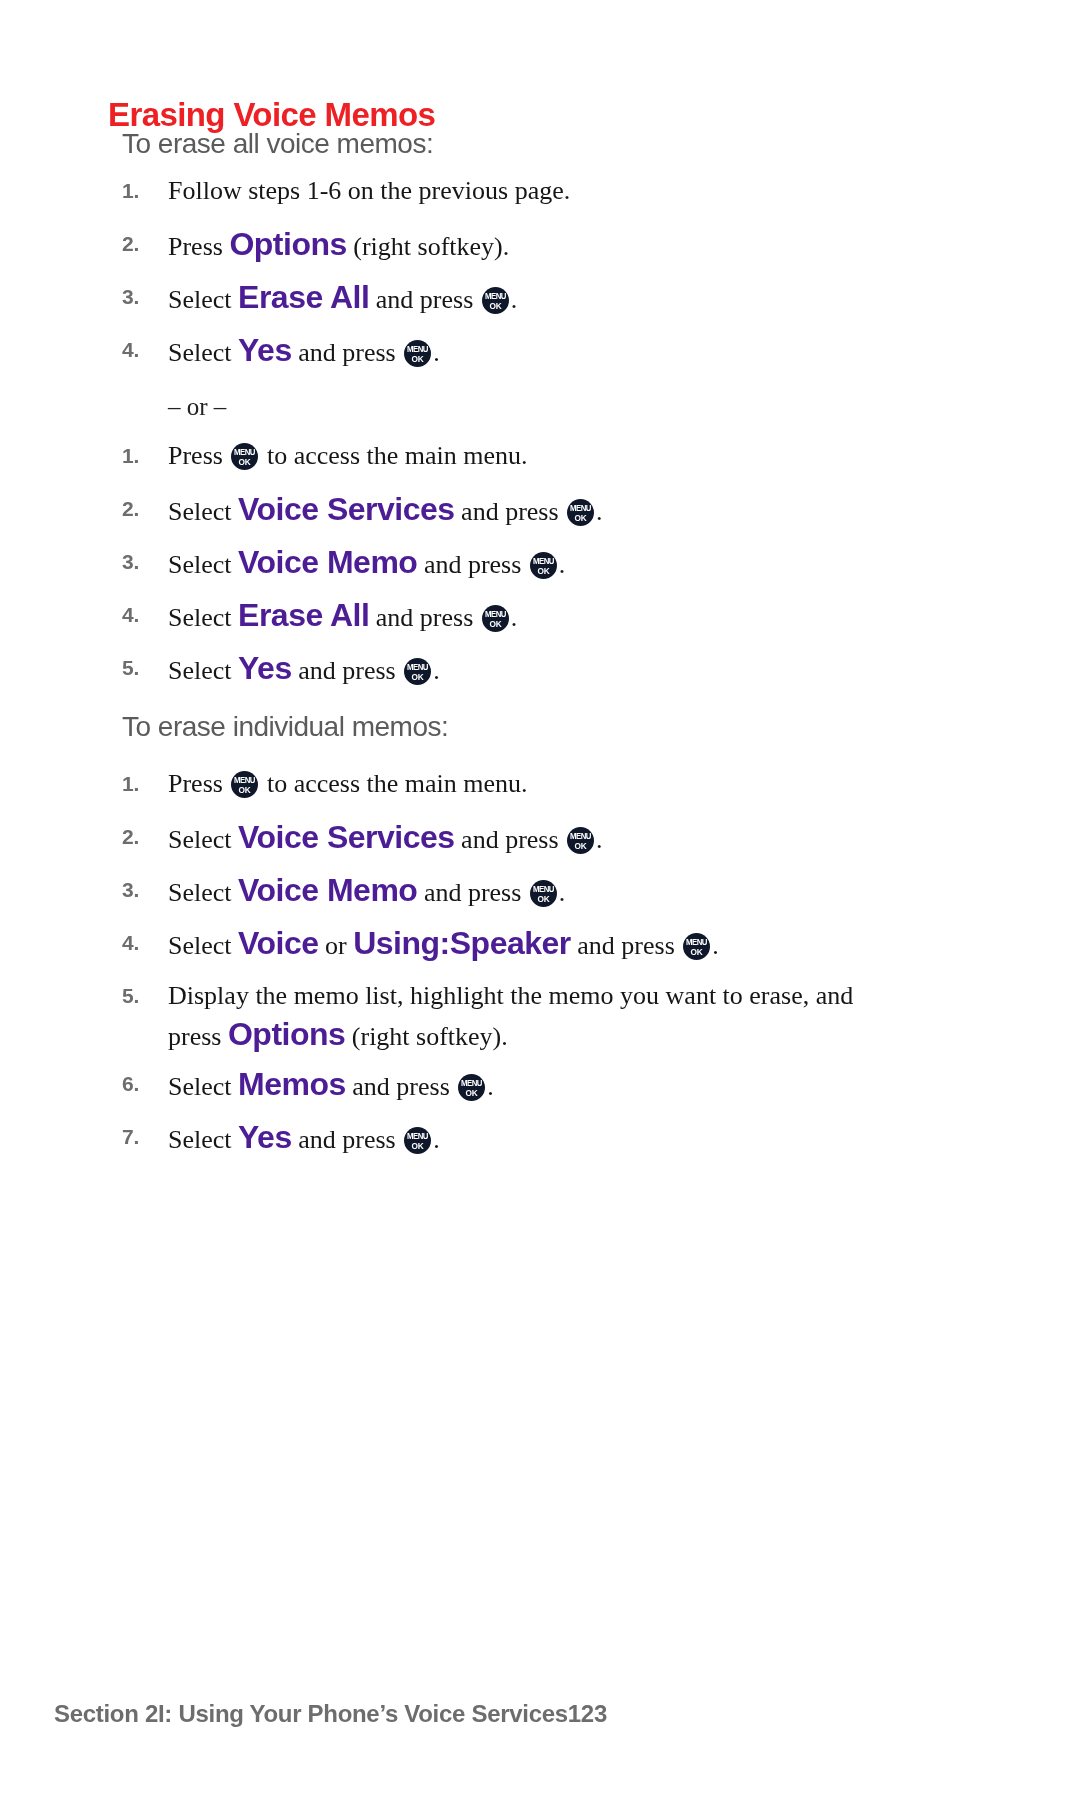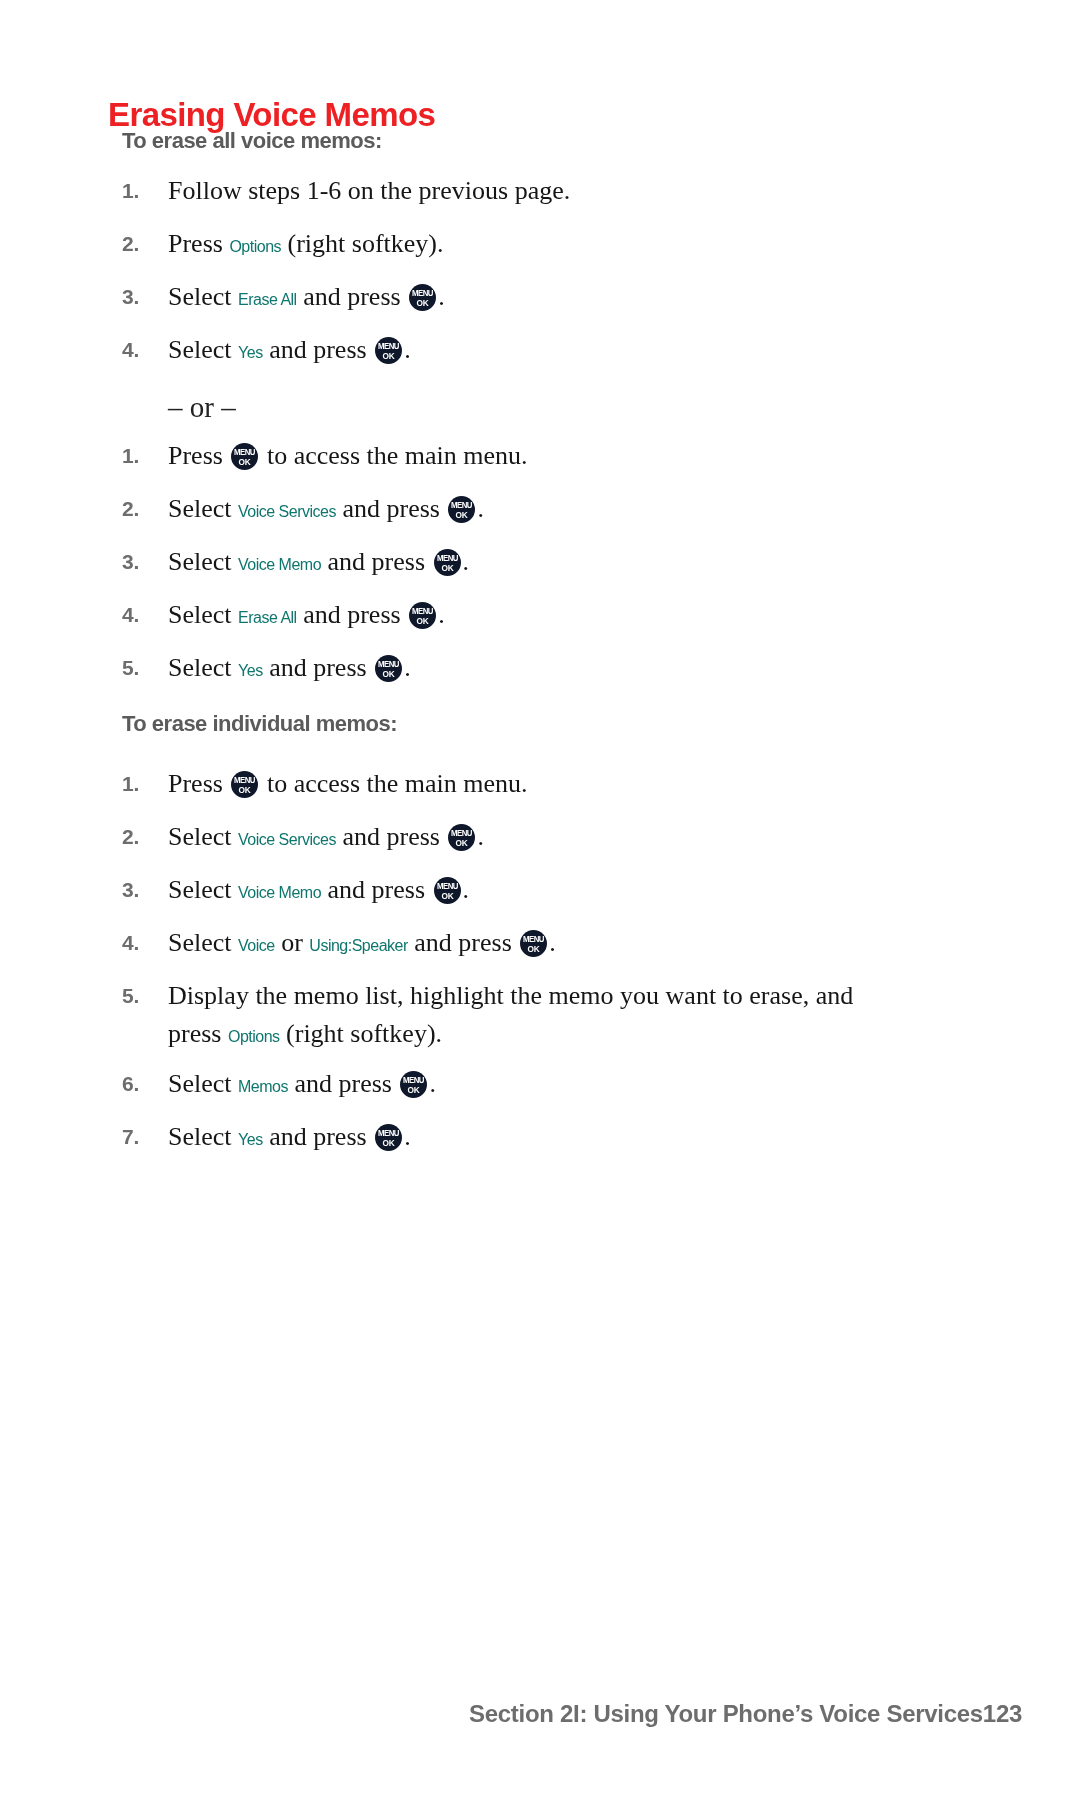--- a/index.html
+++ b/index.html
@@ -33,22 +33,22 @@
     font-weight: bold;
     font-size: 33px;
     letter-spacing: -0.6px;
     color: #ed2024;
     white-space: nowrap;
   }
 
   
   .subhead {
     font-family: "Liberation Sans", sans-serif;
-    font-weight: bold;
-    font-size: 22px;
+    font-weight: normal;
+    font-size: 28px;
     letter-spacing: -0.5px;
     color: #5b5b5b;
     white-space: nowrap;
   }
 
   .content {
     position: absolute;
     left: 0;
     top: 0;
     width: 1080px;
@@ -83,32 +83,32 @@
     font-family: "Liberation Serif", serif;
     font-size: 26px;
     line-height: 38px;
     color: #161616;
   }
 
   .or-line {
     position: absolute;
     left: 168px;
     font-family: "Liberation Serif", serif;
-    font-size: 29px;
+    font-size: 25px;
     color: #222;
     line-height: 38px;
   }
 
   
   b.ui {
     font-family: "Liberation Sans", sans-serif;
-    font-weight: normal;
-    font-size: 16px;
+    font-weight: bold;
+    font-size: 32px;
     letter-spacing: -0.5px;
-    color: #0f766e;
+    color: #4c1d95;
   }
 
   
   .menukey {
     display: inline-block;
     width: 27px;
     height: 27px;
     border-radius: 50%;
     background: #0f172a;
     position: relative;
@@ -140,21 +140,21 @@
     transform: scaleX(0.92);
   }
 
   
   .footer {
     position: absolute;
     left: 54px;
     right: 54px;
     top: 1700px;
     display: flex;
-    justify-content: flex-end;
+    justify-content: flex-start;
     align-items: baseline;
     font-family: "Liberation Sans", sans-serif;
     font-weight: bold;
     font-size: 24px;
     letter-spacing: -0.3px;
     color: #6d6d6d;
   }
   .footer-left { white-space: nowrap; }
   .footer-right { white-space: nowrap; }
 </style>

